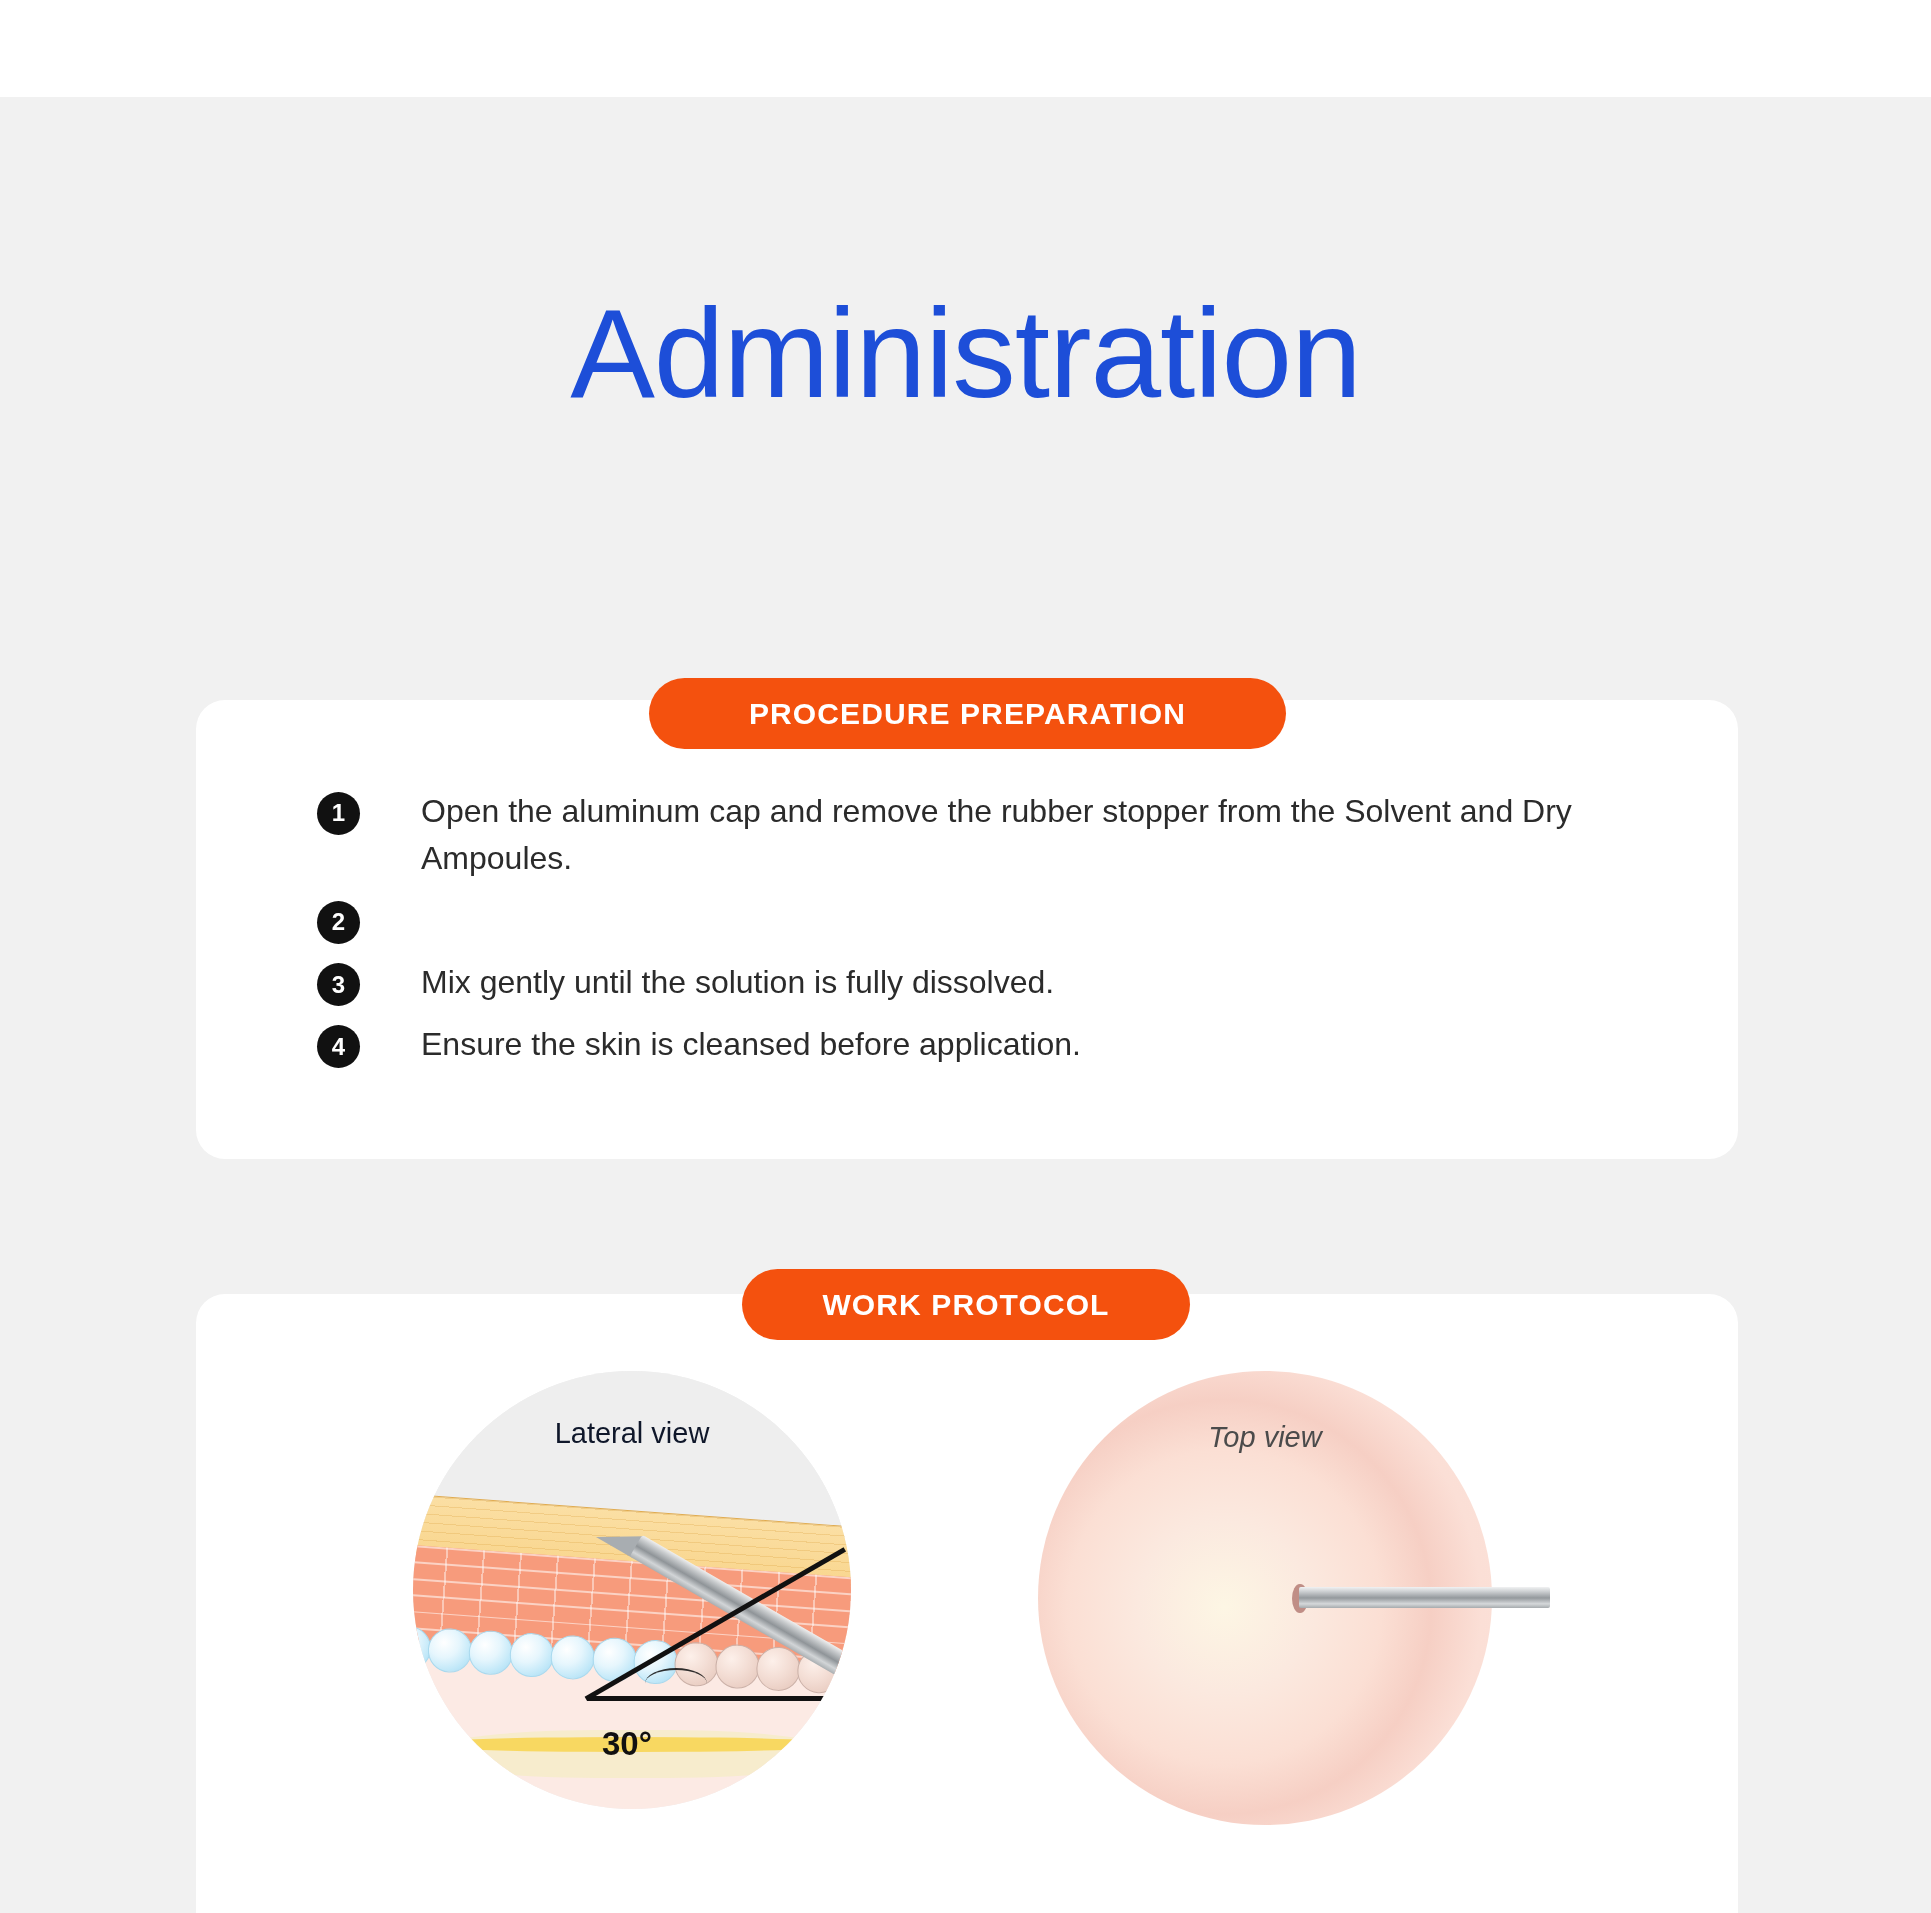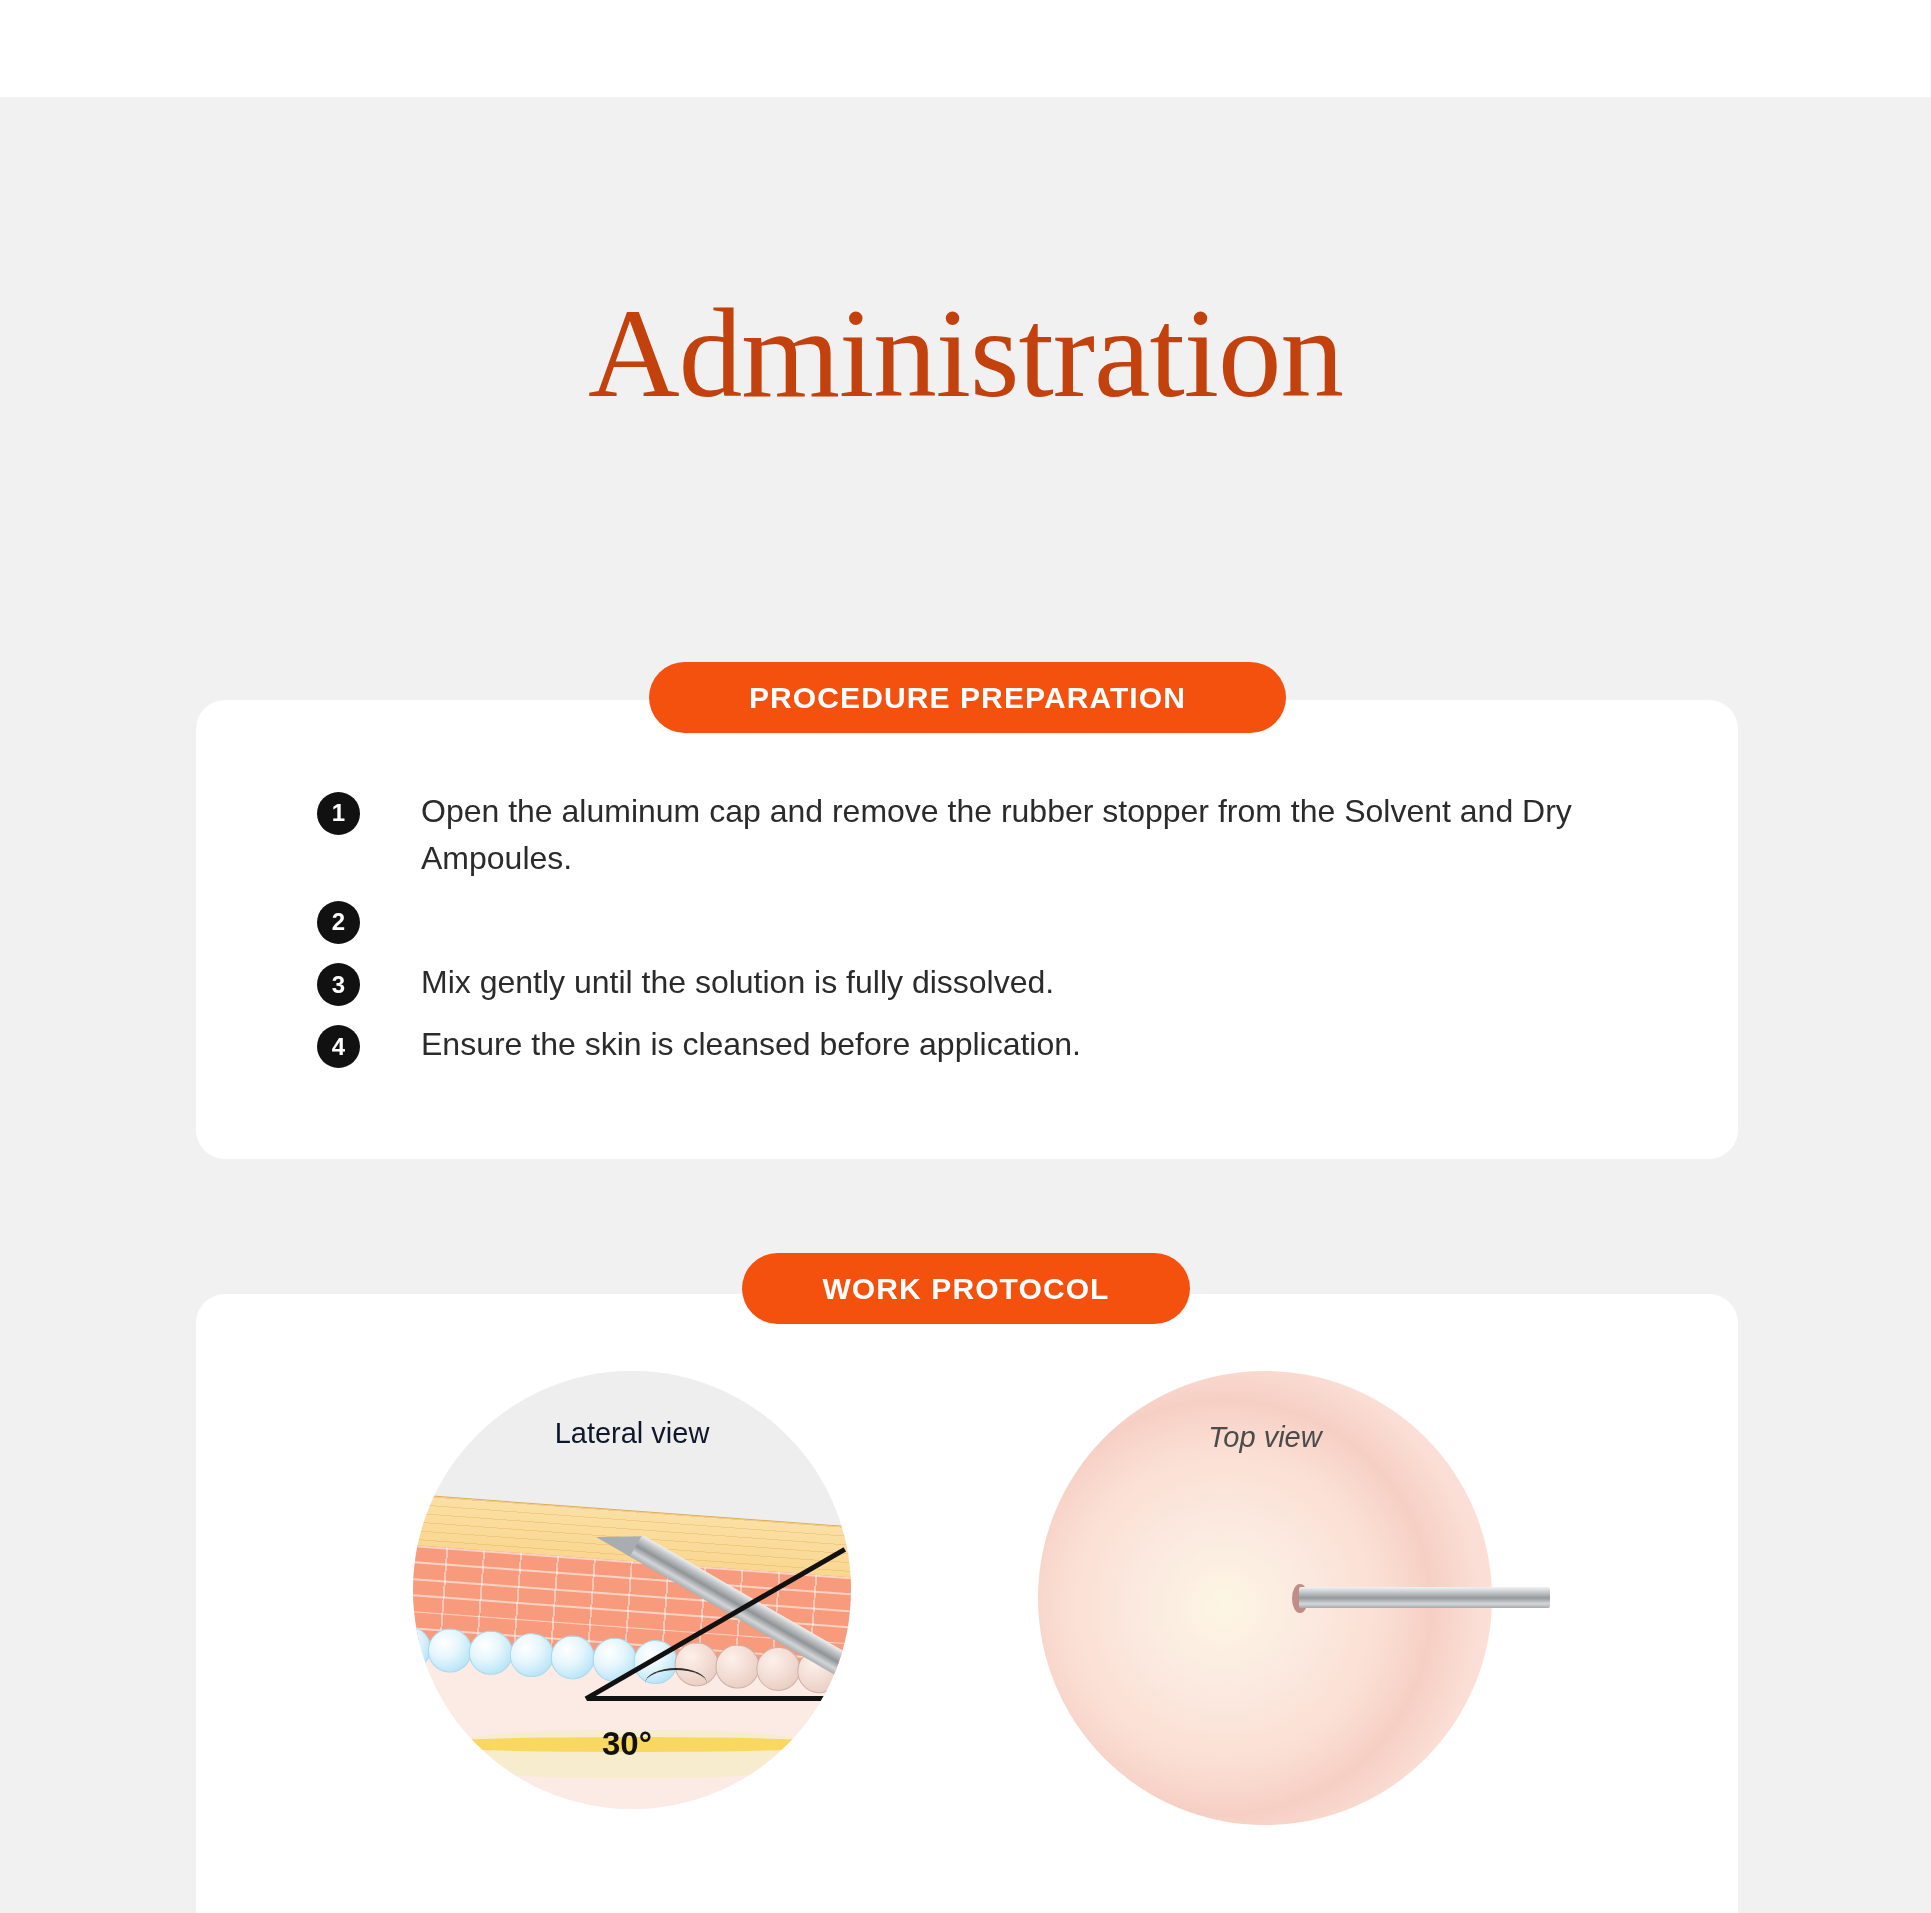--- a/index.html
+++ b/index.html
@@ -28,26 +28,26 @@
   }
 
   
   .title-wrap {
     position: absolute;
     left: 0; top: 290px;
     width: 1931px;
     text-align: center;
   }
   .title-line1 {
-    font-family: Liberation Serif, serif;
+    font-family: Liberation Sans, sans-serif;
     font-weight: 300;
     font-size: 127px;
     line-height: 1.0;
     letter-spacing: -1px;
-    color: #c2410c;
+    color: #1d4ed8;
     display: block;
   }
   .title-line2 {
     font-family: "Liberation Sans", sans-serif;
     font-weight: 700;
     font-size: 108px;
     line-height: 1.18;
     letter-spacing: -1.4px;
     color: #050505;
     display: block;
@@ -63,20 +63,21 @@
     font-weight: 700;
     font-size: 30px;
     letter-spacing: 1.1px;
     display: flex;
     align-items: center;
     justify-content: center;
     z-index: 6;
     box-sizing: border-box;
     padding: 0 42px;
     white-space: nowrap;
+    margin-top: 16px;
   }
   #badge-procedure { left: 649px; top: 662px; width: 637px; }
   #badge-work      { left: 742px; top: 1253px; width: 448px; }
 
   
   .card {
     position: absolute;
     left: 196px;
     width: 1542px;
     background: #ffffff;

